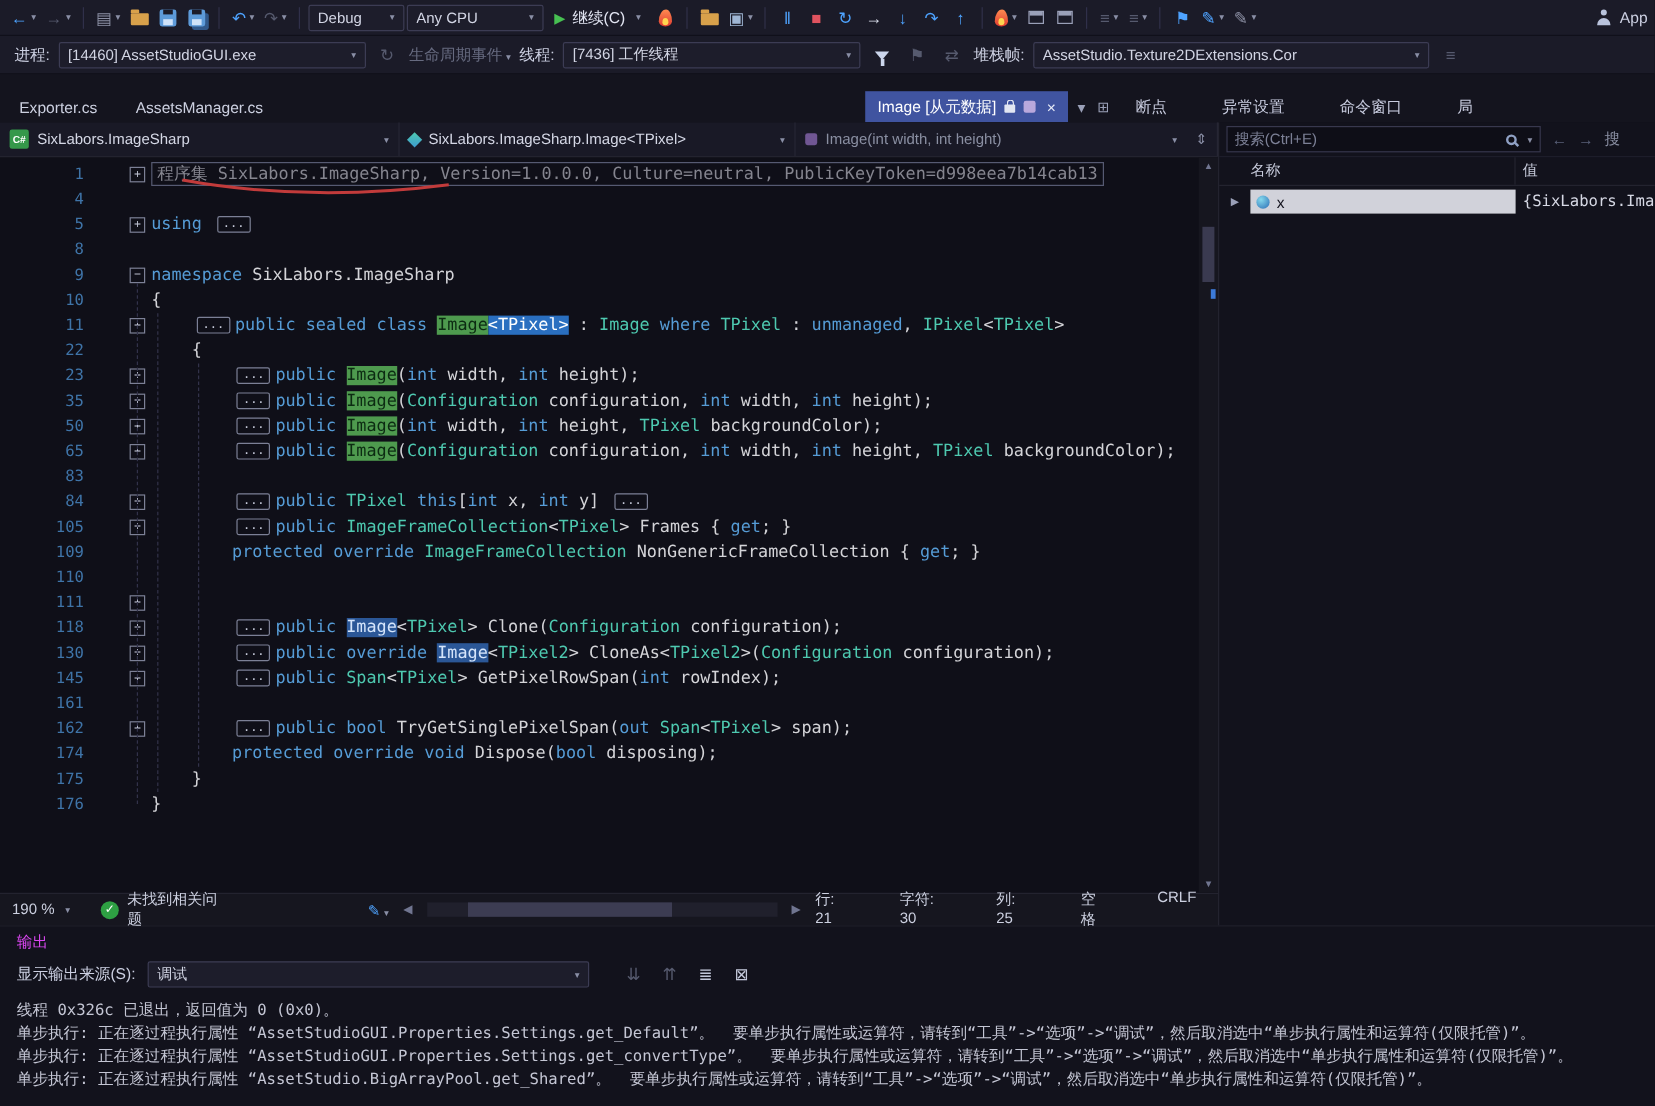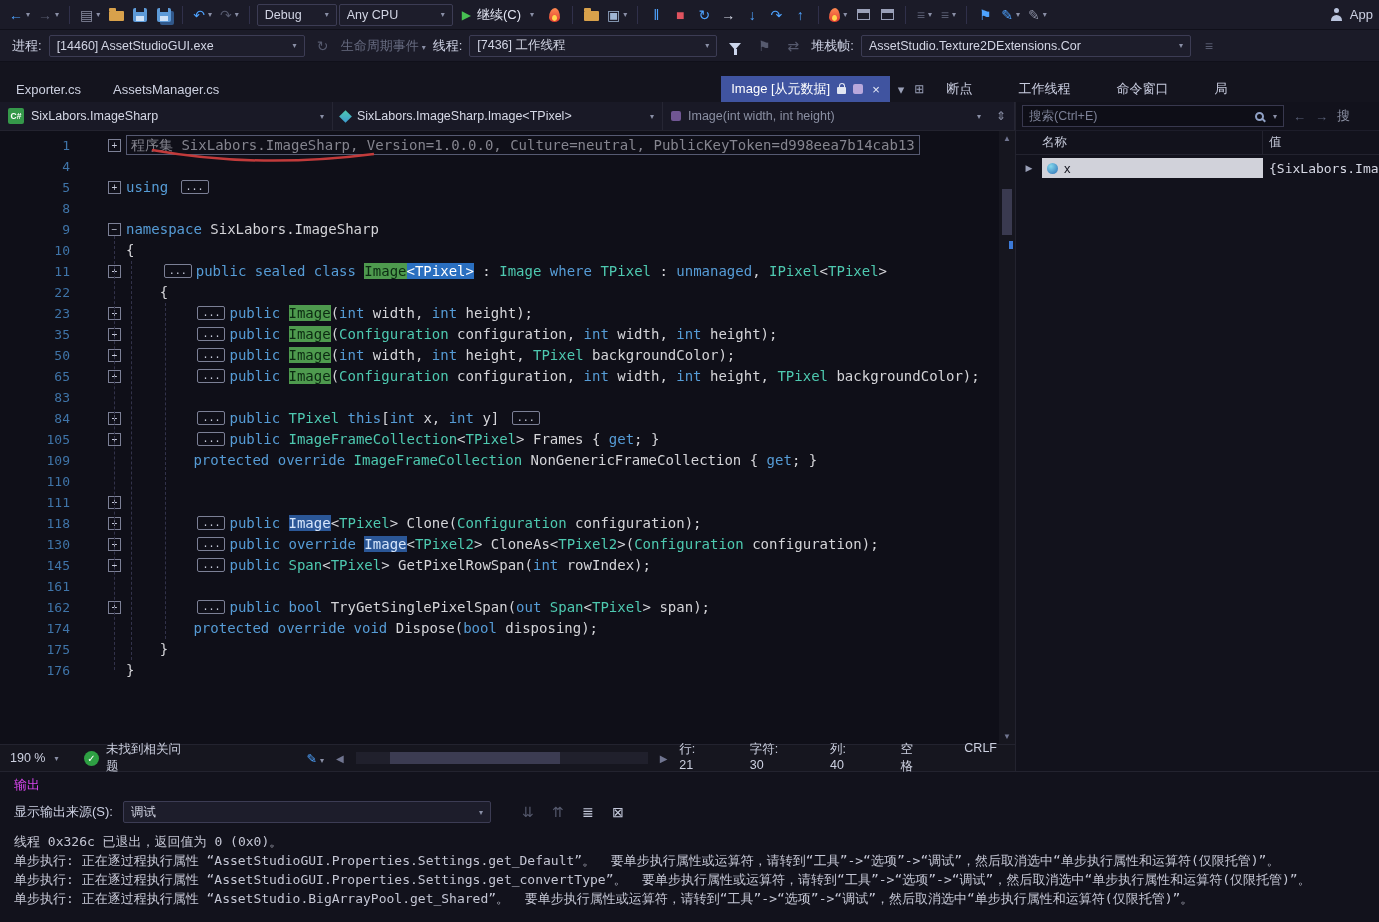--- a/index.html
+++ b/index.html
@@ -291,21 +291,21 @@
       <span class="icon-lock"></span>
       <span class="icon-promote"></span>
       <span class="tab-x">×</span>
     </div>
     <div class="tabrow-icons">
       <span>▾</span>
       <span style="font-size:12px">⊞</span>
     </div>
     <div id="tool-tabs">
         <div class="tool-tab">断点</div>
-        <div class="tool-tab">工作线程</div>
+        <div class="tool-tab">异常设置</div>
         <div class="tool-tab">命令窗口</div>
         <div class="tool-tab">局</div>
       </div>
   </div>
 
   <div id="mid">
     <div id="editor-group">
 
       <div id="navbar">
         <div class="nav-seg" id="nav-seg1">
@@ -512,21 +512,21 @@
         </div>
         <span style="color:#4ea3ff;margin-left:110px">✎<span class="caret">▾</span></span>
         <span style="color:#707590;font-size:10px">◀</span>
         <div class="hscroll">
           <div class="hthumb"></div>
         </div>
         <span style="color:#707590;font-size:10px">▶</span>
         <div class="stat-right">
           <span>行: 21</span>
           <span>字符: 30</span>
-          <span>列: 40</span>
+          <span>列: 25</span>
           <span>空格</span>
           <span>CRLF</span>
         </div>
       </div>
     </div>
 
     <div id="right-panel">
       <div id="rp-search-row">
         <div id="search-box">
           <input placeholder="搜索(Ctrl+E)" style="">

